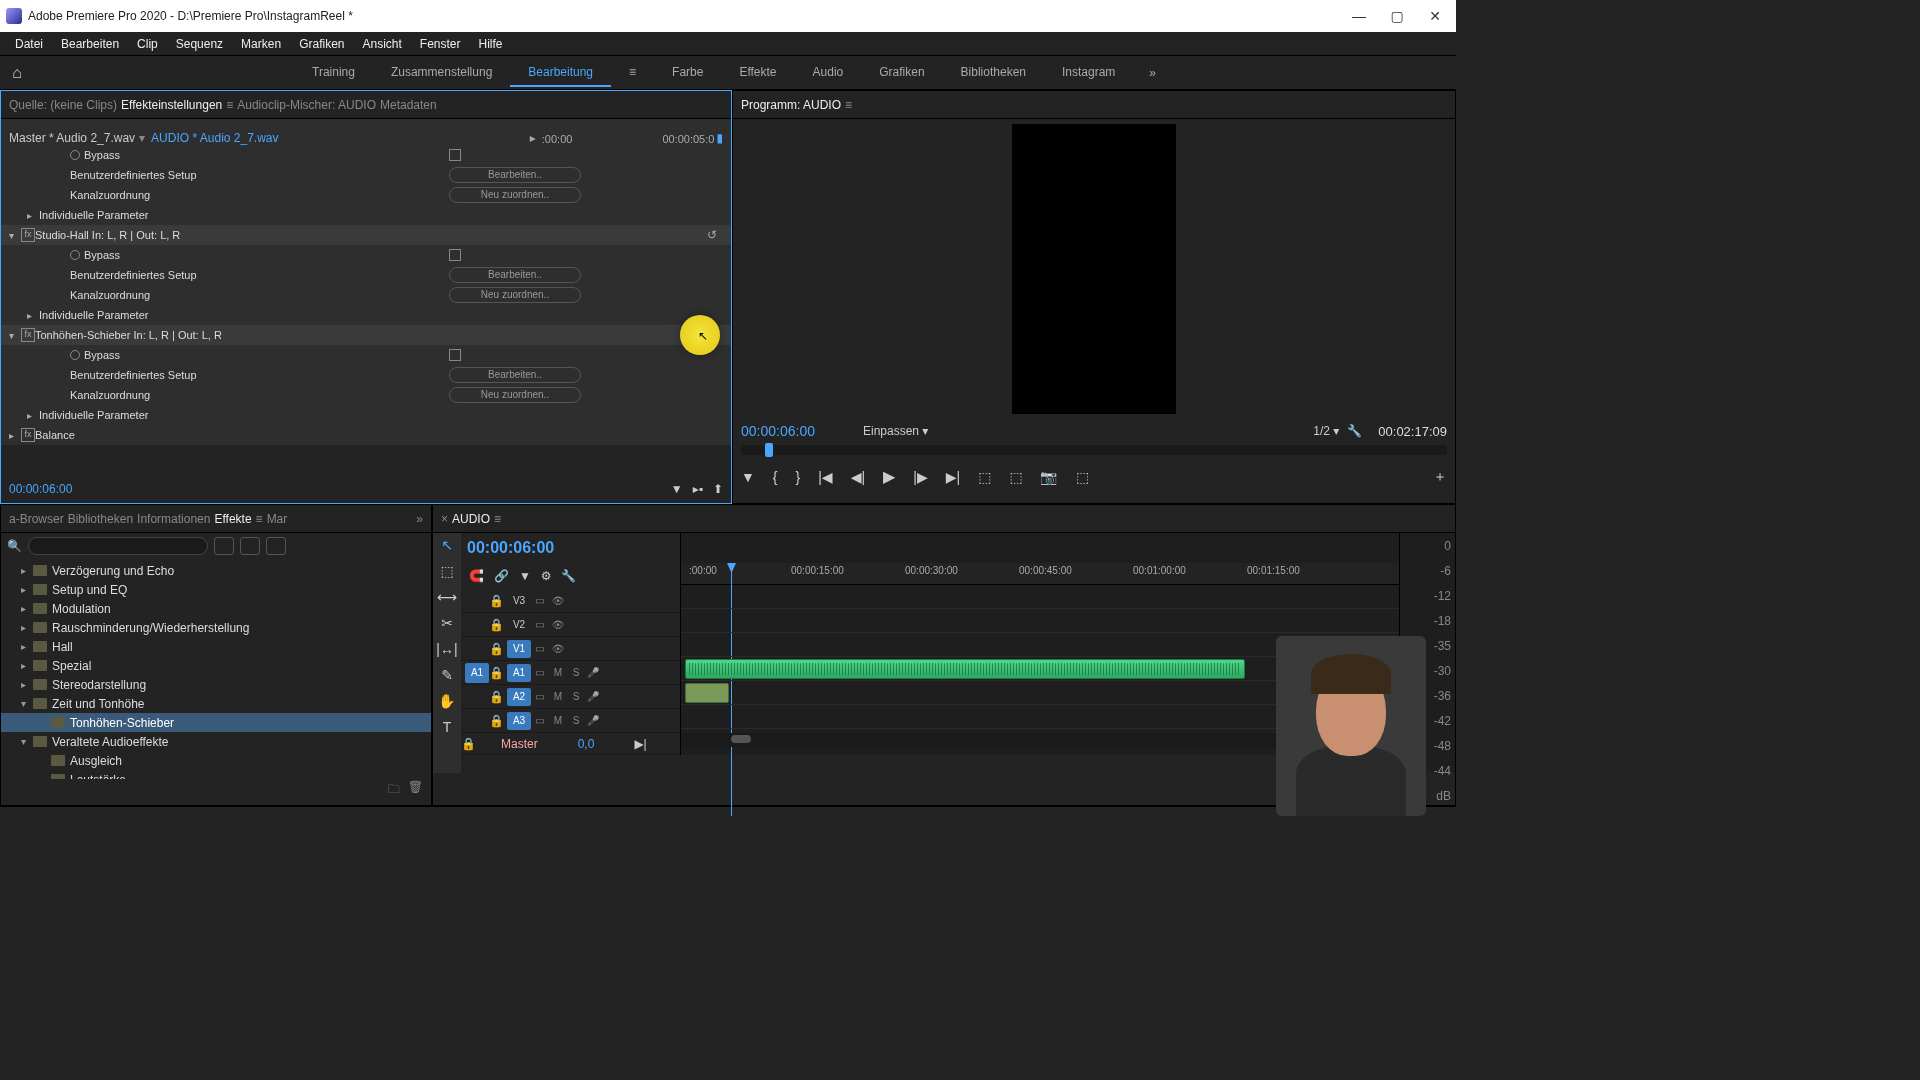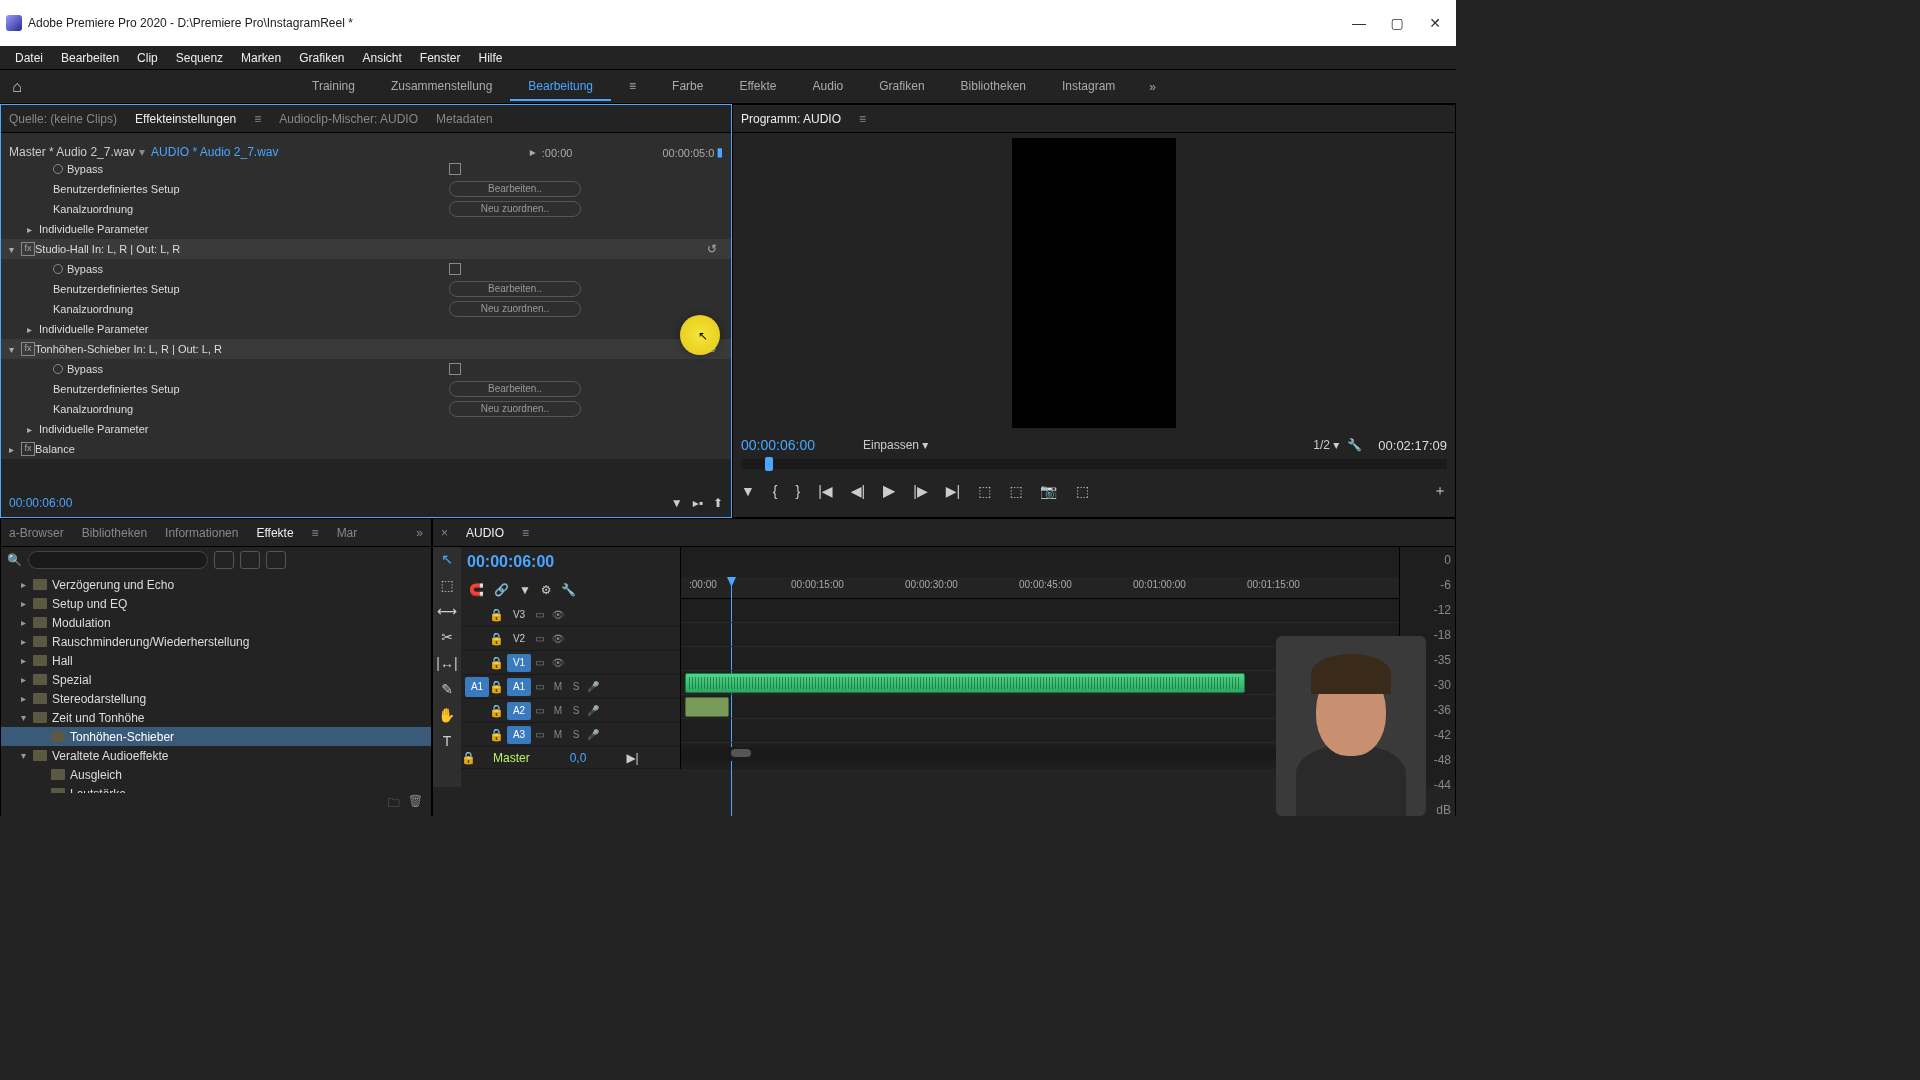--- a/index.html
+++ b/index.html
@@ -1,51 +1,51 @@
 <!DOCTYPE html>
 <html><head>
 <meta charset="utf-8">
 <style>
 *{margin:0;padding:0;box-sizing:border-box;font-family:'Segoe UI',Arial,sans-serif;font-size:12px;user-select:none}
 body{background:#232323;color:#ccc;overflow:hidden;width:1456px;height:816px;position:relative}
-.titlebar{height:46px;background:#fff;display:flex;align-items:center;padding:0 6px;color:#333}
+.titlebar{height:32px;background:#fff;display:flex;align-items:center;padding:0 6px;color:#333}
 .titlebar .app-icon{width:16px;height:16px;background:linear-gradient(135deg,#9999ff,#2a2a8f);border-radius:3px;margin-right:6px}
 .titlebar .title{font-size:12px;color:#222}
 .titlebar .win-btns{margin-left:auto;display:flex;gap:20px;padding-right:6px}
 .titlebar .win-btns span{font-size:14px;color:#333;cursor:pointer;width:18px;text-align:center}
 .menubar{height:24px;background:#232323;display:flex;align-items:center;padding:0 6px;border-bottom:1px solid #000}
 .menubar span{padding:0 9px;font-size:12px;color:#eee;cursor:pointer}
 .workspacebar{height:34px;background:#232323;display:flex;align-items:center;border-bottom:1px solid #000}
 .workspacebar .home{width:34px;display:flex;align-items:center;justify-content:center;color:#ccc;font-size:16px}
 .workspacebar .wspaces{display:flex;margin-left:260px;gap:0}
 .workspacebar .wspaces span{padding:6px 18px;color:#aaa;cursor:pointer}
 .workspacebar .wspaces span.active{color:#4aa6ff;border-bottom:2px solid #4aa6ff}
 .workspacebar .overflow{margin-left:16px;color:#aaa;cursor:pointer}
 .content{position:relative;height:414px;display:flex}
 .panel{background:#232323;border:1px solid #000;position:relative}
-.tabbar{height:28px;display:flex;align-items:center;padding:0 6px;gap:14px;background:#232323;border-bottom:1px solid #000}
+.tabbar{height:28px;display:flex;align-items:center;padding:0 6px;gap:0;background:#232323;border-bottom:1px solid #000}
 .tabbar span{color:#888;cursor:pointer;padding:0 2px}
 .tabbar span.active{color:#eee}
 .tabbar .menu{color:#888}
 
 .srcpanel{width:732px;height:414px}
 .srcpanel.active{border:1px solid #4aa6ff}
 .ec-top{height:26px;display:flex;align-items:flex-end;padding:0 8px;background:#2e2e2e}
 .ec-top .master{color:#ccc}
 .ec-top .audioclip{color:#4aa6ff;margin-left:6px}
 .ec-top .dd{margin-left:4px;color:#888}
 .ec-body{height:330px;overflow:hidden;position:relative}
 .fxrow{height:20px;display:flex;align-items:center;padding-left:14px;background:#2e2e2e}
 .fxrow.head{background:#3a3a3a;padding-left:8px}
 .fxrow .tw{width:12px;color:#aaa;cursor:pointer;font-size:10px}
 .fxrow .fx{width:14px;height:14px;border:1px solid #888;margin-right:0;font-size:9px;text-align:center;color:#aaa}
 .fxrow .lbl{color:#ddd;font-size:11px}
 .fxrow.head .lbl{flex:1}
 .fxrow .reset{color:#aaa;cursor:pointer;margin-right:14px}
-.fxrow.sub2{padding-left:52px}
+.fxrow.sub2{padding-left:69px}
 .fxrow.sub3{padding-left:26px}
 .fxrow .cb{width:12px;height:12px;border:1px solid #888;margin-left:auto;margin-right:270px}
 .fxrow .btn{margin-left:auto;margin-right:150px;width:132px;height:16px;border:1px solid #555;border-radius:8px;text-align:center;color:#999;font-size:10px;line-height:14px;cursor:pointer}
 .fxrow .st{width:10px;height:10px;border:1px solid #888;border-radius:50%;margin-right:4px}
 .ec-foot{position:absolute;bottom:0;left:0;right:0;height:28px;display:flex;align-items:center;padding:0 8px;background:#232323}
 .ec-foot .tc{color:#4aa6ff}
 .ec-foot .icons{margin-left:auto;display:flex;gap:10px;color:#ccc}
 
 .yellow-cursor{position:absolute;left:680px;top:315px;width:40px;height:40px;background:radial-gradient(circle,#f5e53b 0%,#e8d020 70%);border-radius:50%;z-index:99;box-shadow:0 0 10px rgba(0,0,0,0.3)}
 
@@ -91,21 +91,21 @@
 .tl-ruler .playhead{position:absolute;top:0;width:1px;height:260px;background:#4aa6ff}
 .tl-ruler .playhead::before{content:'';position:absolute;top:0;left:-4px;width:9px;height:10px;background:#4aa6ff;clip-path:polygon(0 0,100% 0,50% 100%)}
 .trk{height:24px;display:flex;align-items:center;border-bottom:1px solid #1a1a1a}
 .trk .src{width:24px;height:20px;margin-left:4px;text-align:center;line-height:20px;font-size:10px;color:#ccc}
 .trk .src.on{background:#3a7abf;color:#fff;border-radius:2px}
 .trk .lk{width:16px;text-align:center;color:#888}
 .trk .tg{width:24px;height:18px;text-align:center;line-height:18px;font-size:10px;color:#ccc;margin-left:2px}
 .trk .tg.on{background:#3a7abf;color:#fff;border-radius:2px}
 .trk .eye,.trk .m,.trk .s,.trk .mic{width:18px;text-align:center;color:#888;font-size:10px}
 .trk.master{height:22px}
-.trk.master .lbl{margin-left:16px;color:#bef264}
+.trk.master .lbl{margin-left:24px;color:#fca5a5}
 .trk.master .val{margin-left:40px;color:#4aa6ff}
 .tl-lanes{flex:1;position:relative;background:#1e1e1e}
 .lane{height:24px;border-bottom:1px solid #2a2a2a;position:relative}
 .clip{position:absolute;top:2px;height:20px;border-radius:2px}
 .clip.audio{background:linear-gradient(#4dd68a,#2aaa60);border:1px solid #1a7a40}
 .clip.audio::after{content:'';position:absolute;inset:3px;background:repeating-linear-gradient(90deg,#1a5a30 0 1px,transparent 1px 3px);opacity:0.6}
 .clip.a2{background:#7a9a5a;border:1px solid #4a6a3a}
 .tl-scroll{height:14px;background:#1a1a1a;margin-top:4px;position:relative}
 .tl-scroll .thumb{position:absolute;left:50px;top:2px;height:8px;width:20px;background:#555;border-radius:4px}
 

